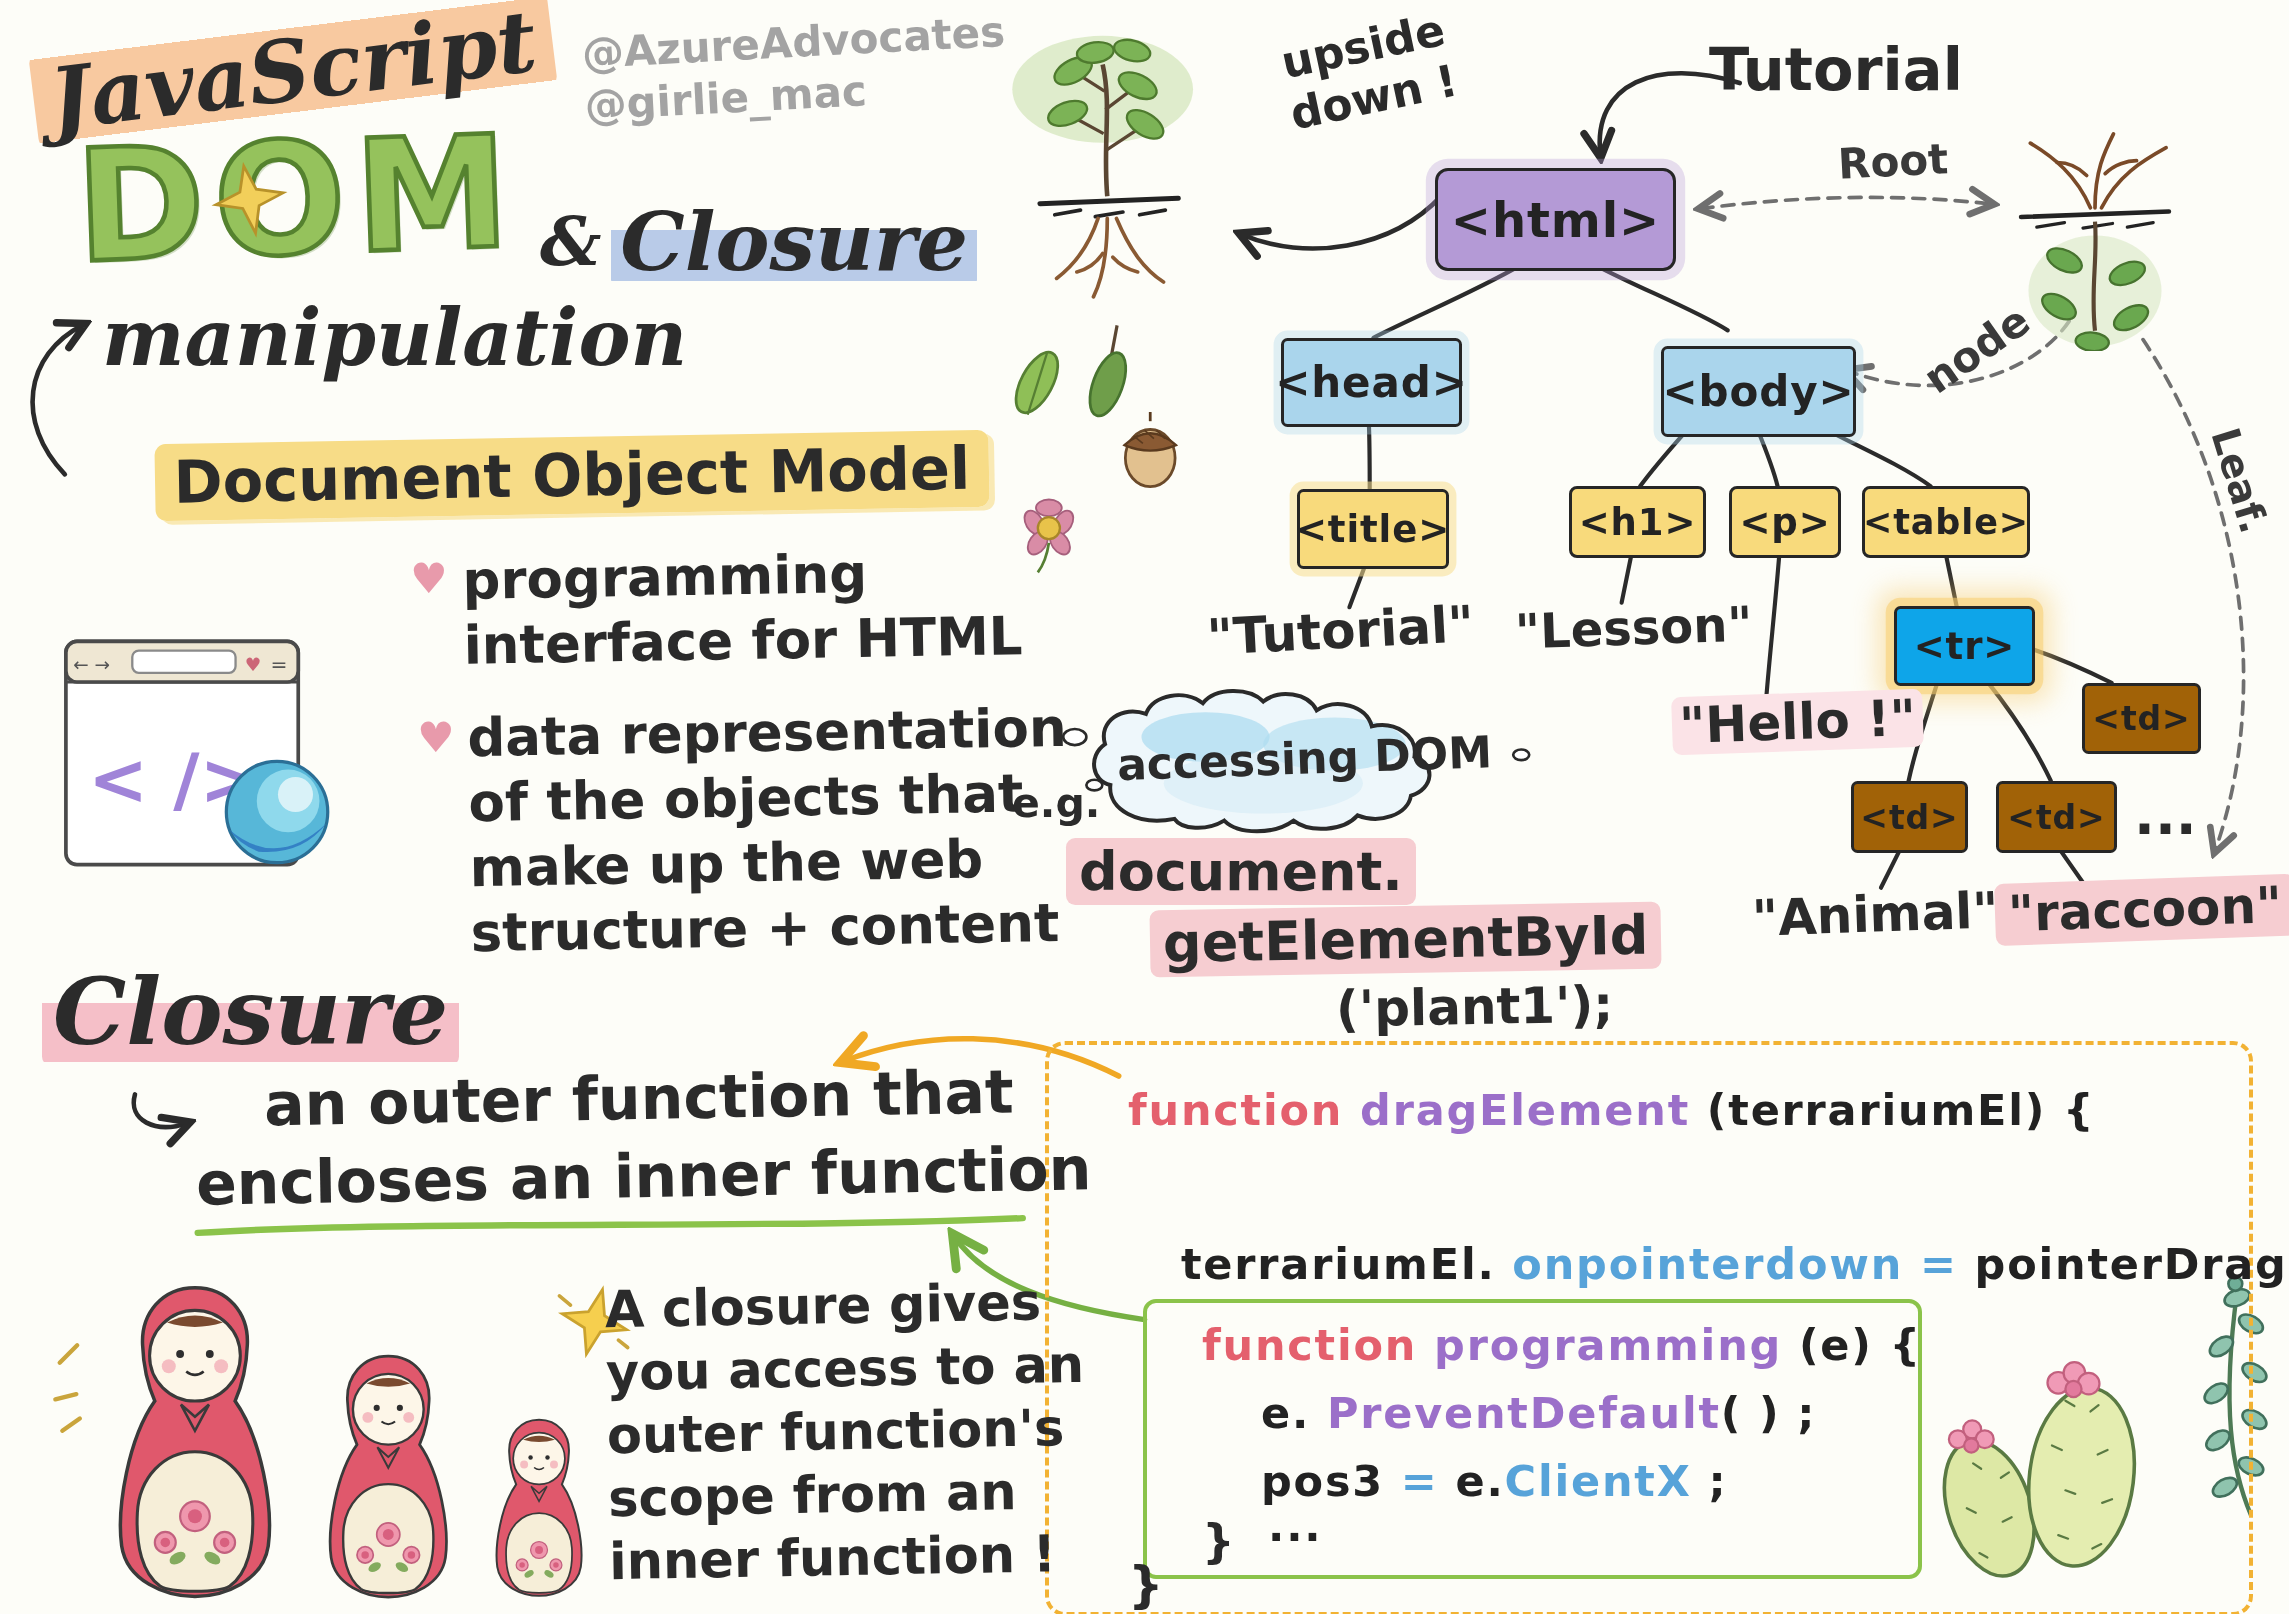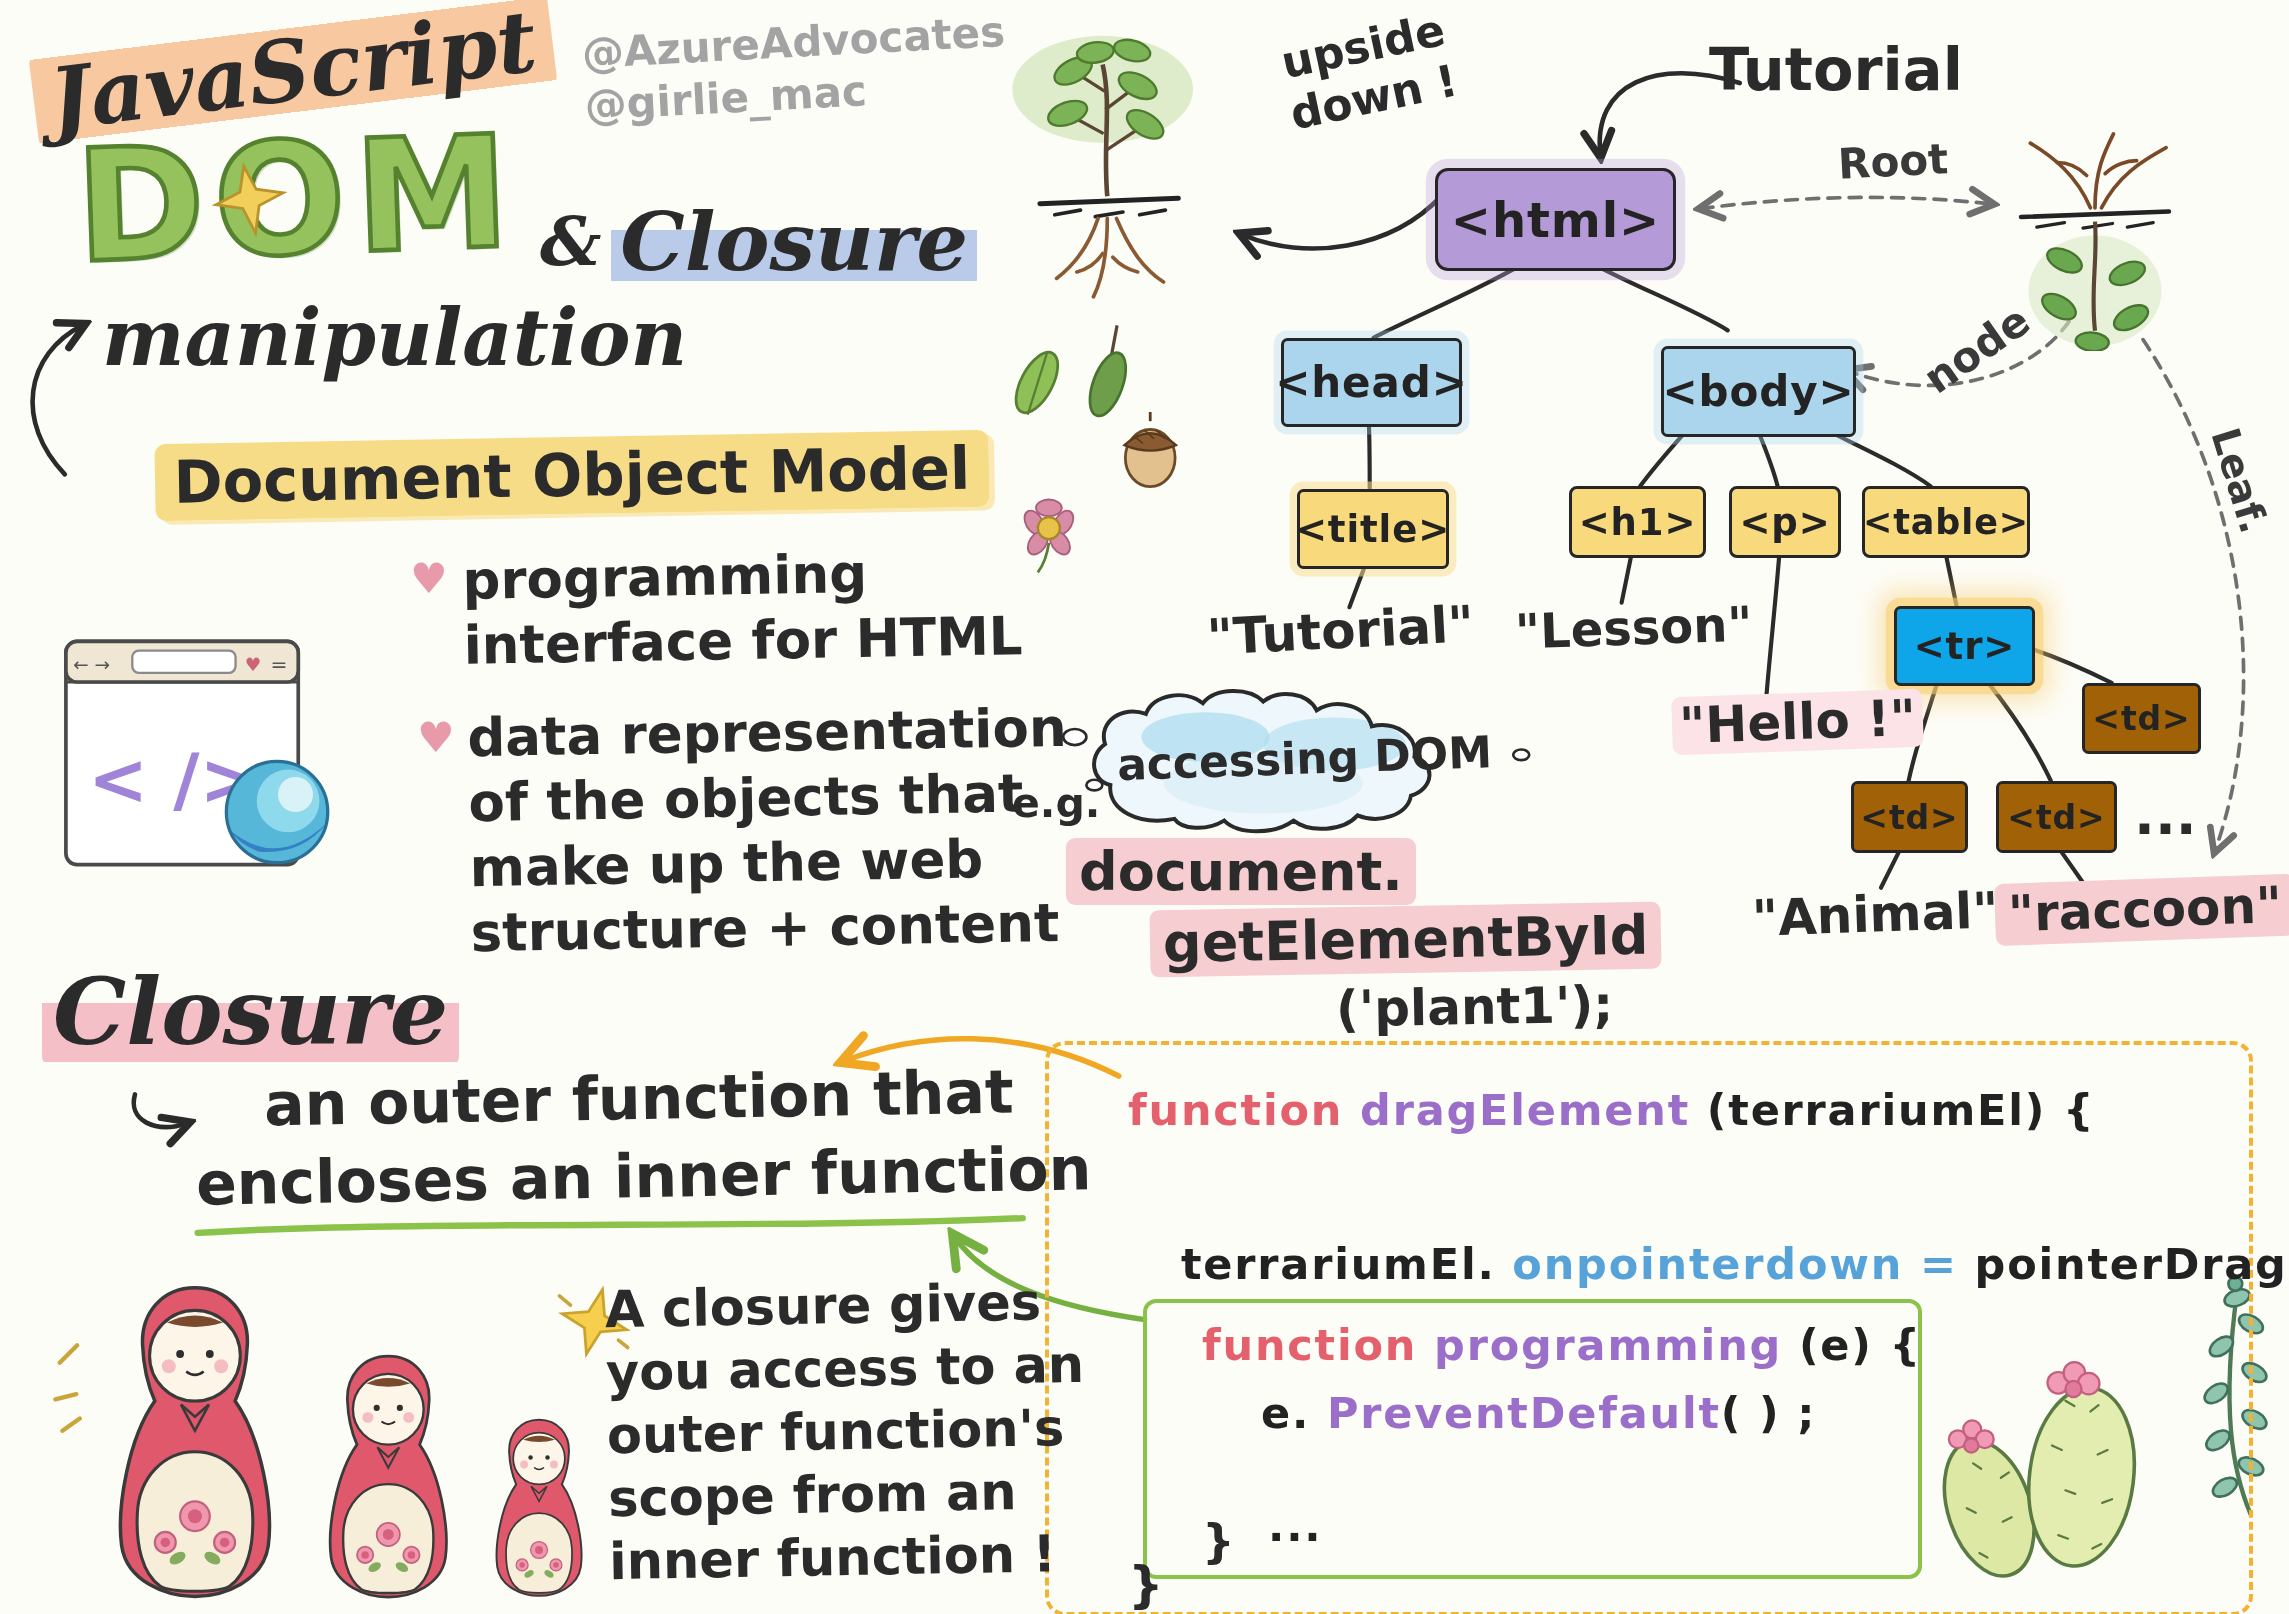--- a/index.html
+++ b/index.html
@@ -354,18 +354,19 @@
     <div>inner function !</div>
   </div>
 
   <div class="dashed-box" style="left:1045px;top:1041px;width:1200px;height:567px;"></div>
   <div class="green-box" style="left:1143px;top:1299px;width:771px;height:272px;"></div>
 
   <div class="code-line" style="left:1128px;top:1085px;"><span class="tok-kw">function </span><span class="tok-fn">dragElement </span><span class="tok-plain">(terrariumEl) {</span></div>
   <div class="code-line" style="left:1181px;top:1239px;"><span class="tok-plain">terrariumEl. </span><span class="tok-op">onpointerdown </span><span class="tok-op">= </span><span class="tok-plain">pointerDrag ;</span></div>
   <div class="code-line" style="left:1202px;top:1320px;"><span class="tok-kw">function </span><span class="tok-fn">programming </span><span class="tok-plain">(e) {</span></div>
   <div class="code-line" style="left:1261px;top:1388px;"><span class="tok-plain">e. </span><span class="tok-fn">PreventDefault</span><span class="tok-plain">( ) ;</span></div>
+  <div class="code-line" style="left:1261px;top:1456px;"><span class="tok-plain">pos3 </span><span class="tok-op">= </span><span class="tok-plain">e.</span><span class="tok-op">ClientX</span><span class="tok-plain"> ;</span></div>
   <div class="code-line" style="left:1268px;top:1501px;"><span class="tok-plain">...</span></div>
   <div class="code-line" style="left:1202px;top:1514px;font-size:46px;">}</div>
   <div class="code-line" style="left:1128px;top:1556px;font-size:50px;">}</div>
 
 </div>
 
 
 </body></html>

